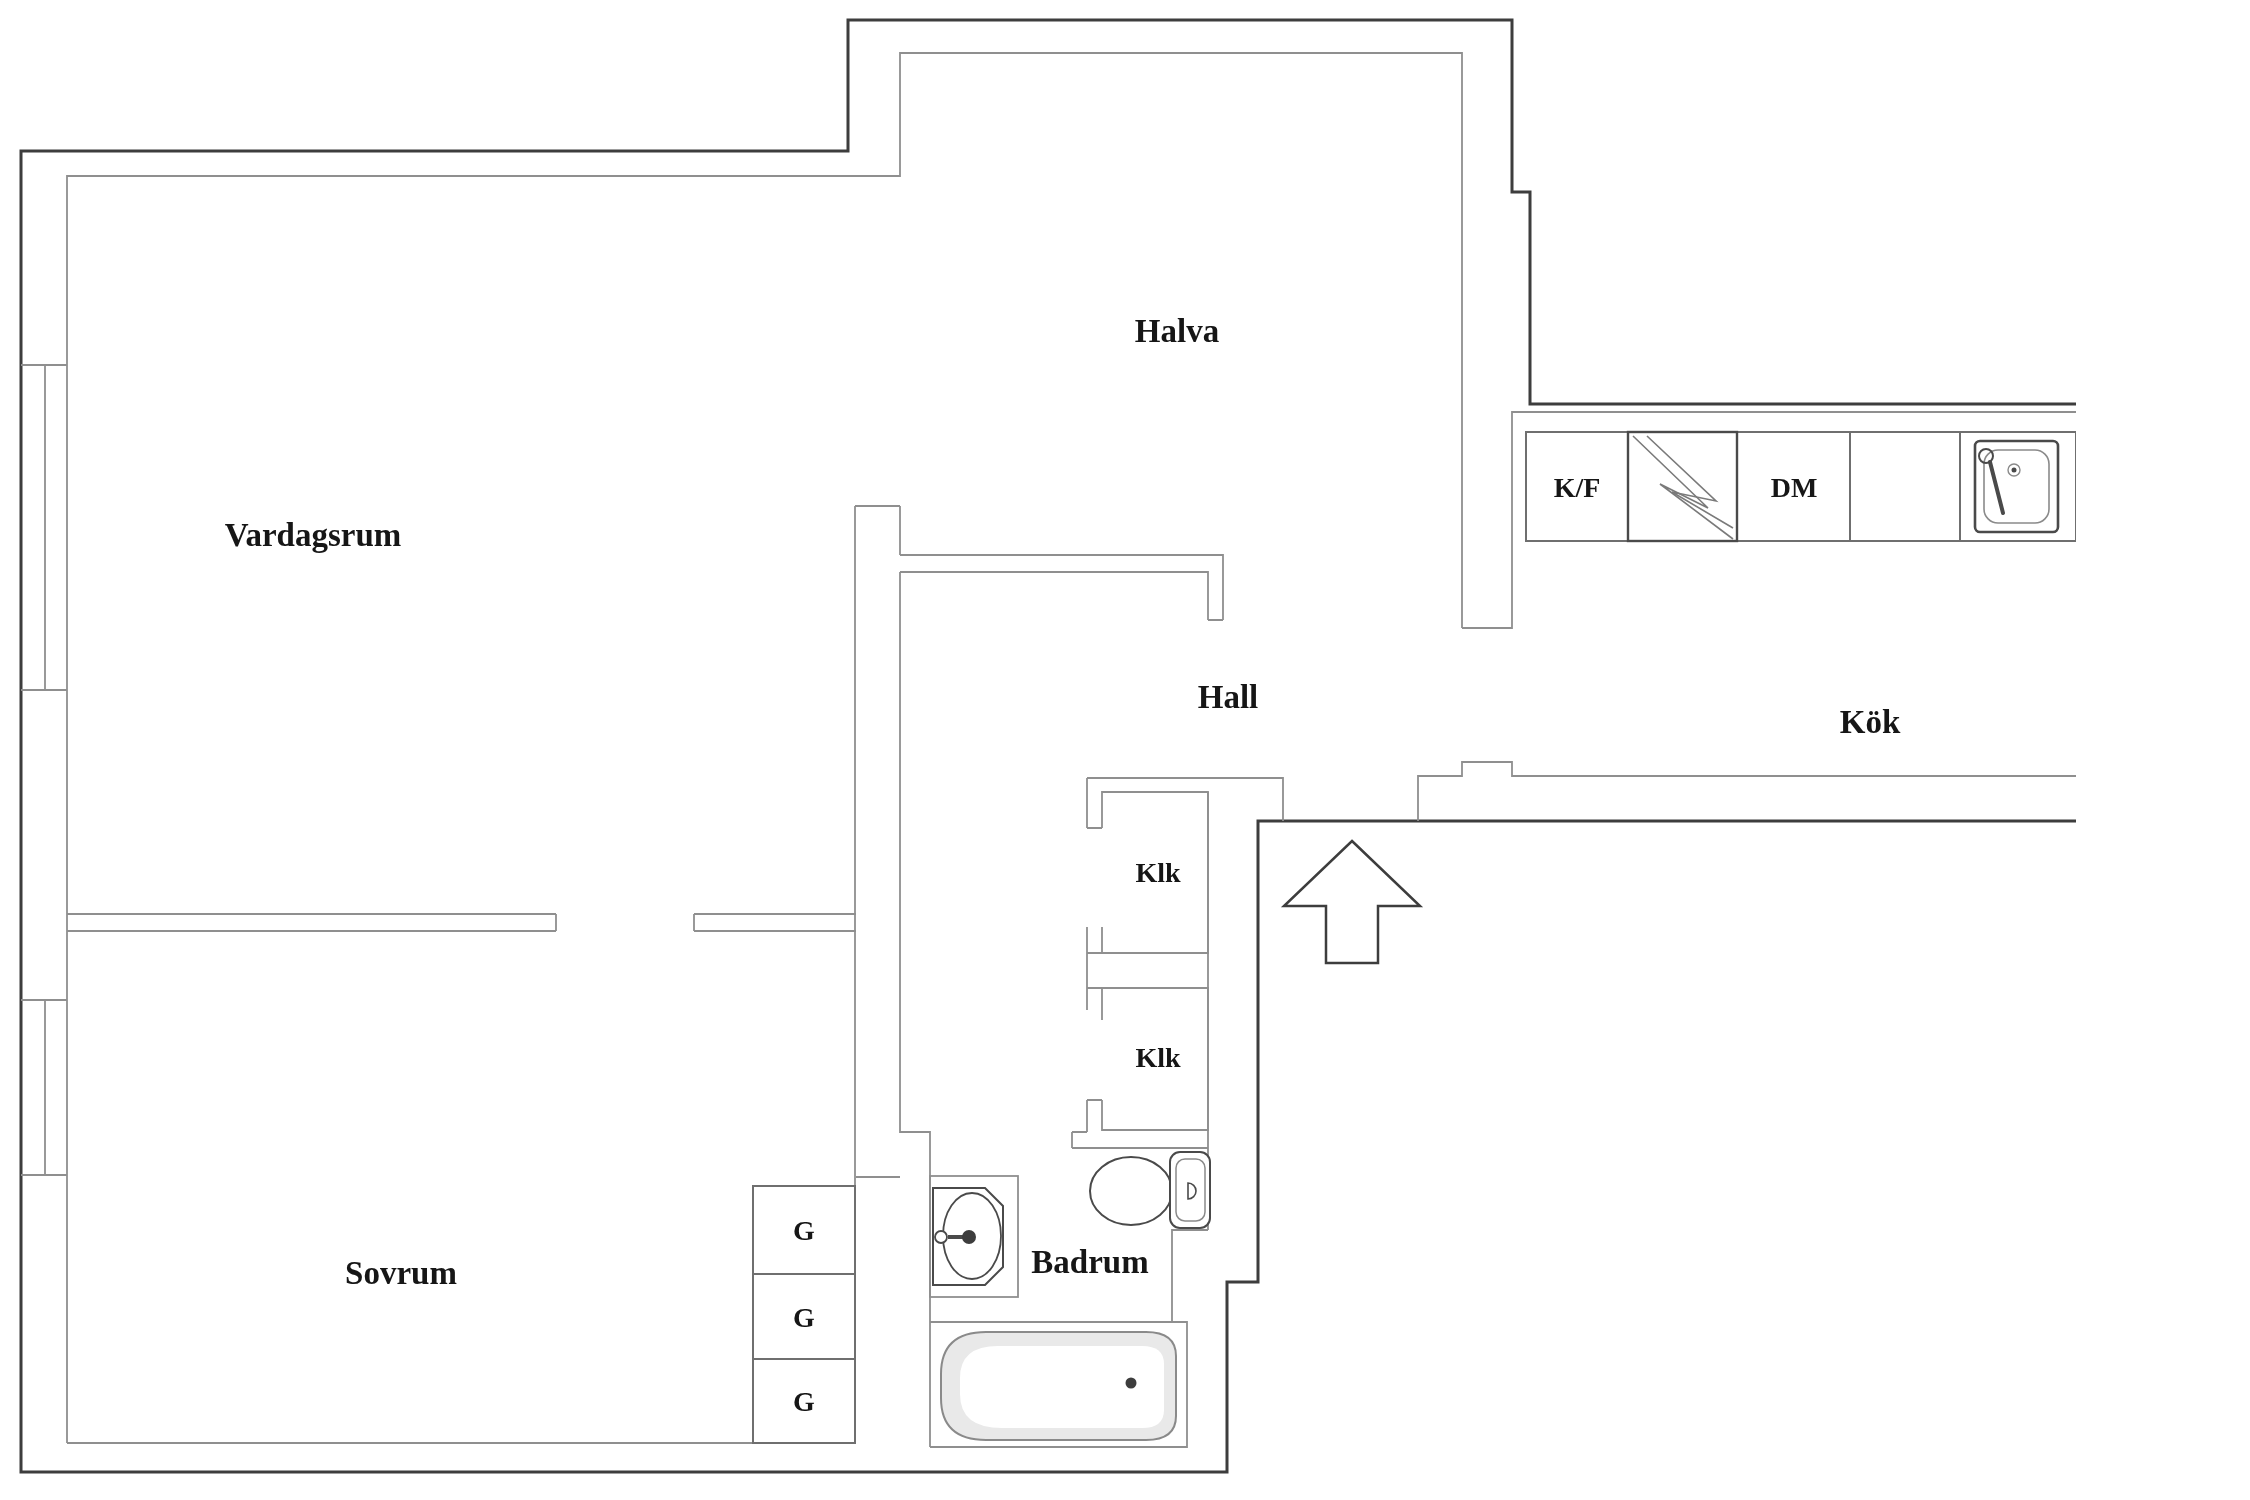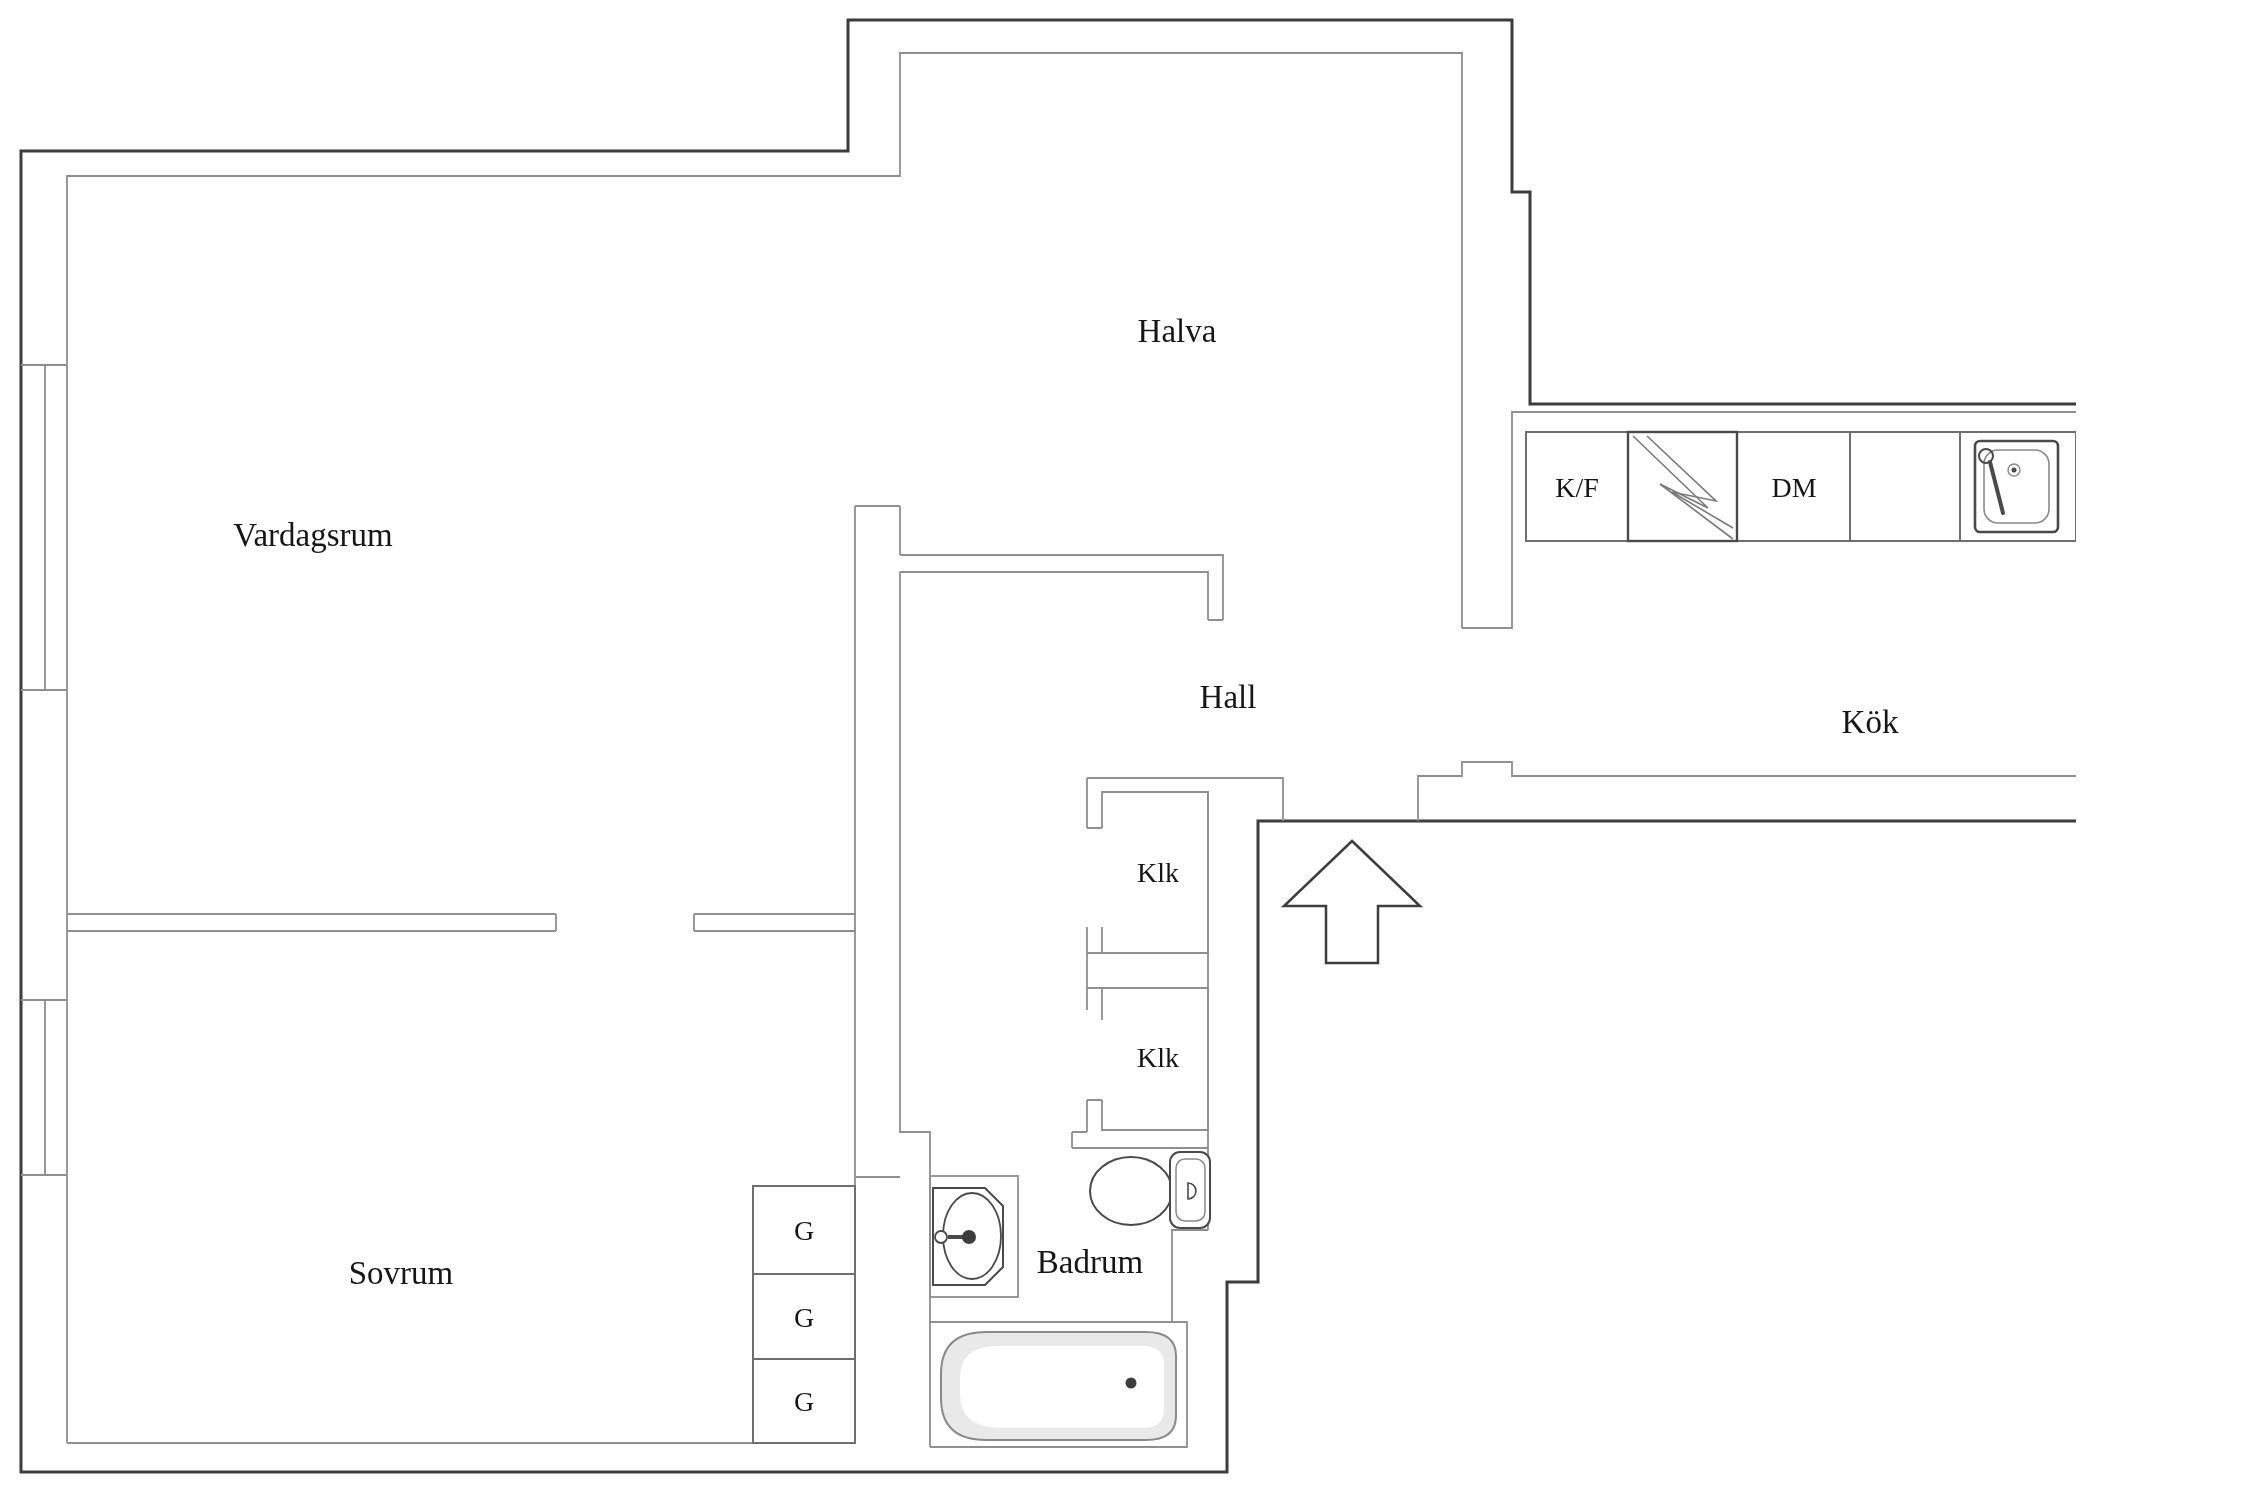--- a/index.html
+++ b/index.html
@@ -1,17 +1,17 @@
 <!DOCTYPE html>
 <html><head>
 <meta charset="utf-8">
 <style>
   html,body{margin:0;padding:0;background:#ffffff;}
   .stage{position:relative;width:2076px;height:1500px;background:#ffffff;overflow:hidden;
-         font-family:"Liberation Serif", serif;}
+         font-family:"Liberation Serif", serif;font-weight:bold;}
   svg{position:absolute;left:0;top:0;}
   .room-label{font-family:"Liberation Serif", serif;font-size:33px;fill:#161616;}
   .small-label{font-family:"Liberation Serif", serif;font-size:28px;fill:#161616;}
   text{text-anchor:middle;}
 </style>
 </head>
 <body>
 
 <div class="stage">
 <svg width="2250" height="1500" viewBox="0 0 2250 1500">

